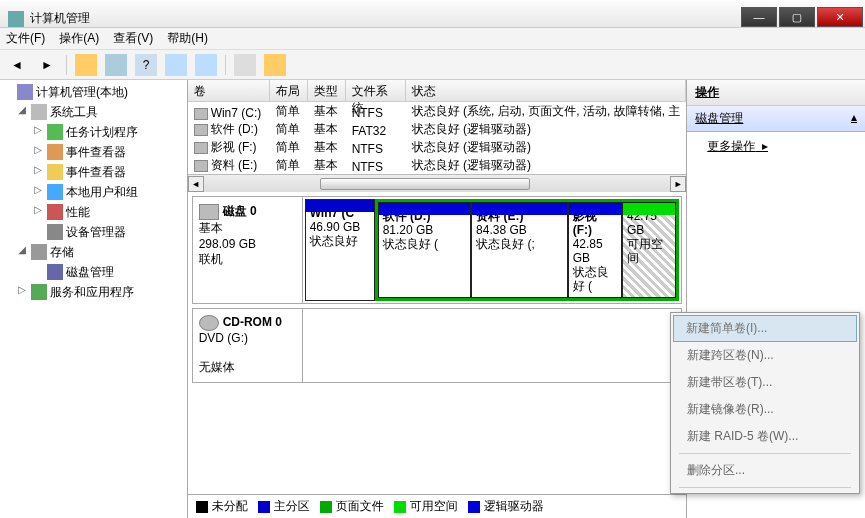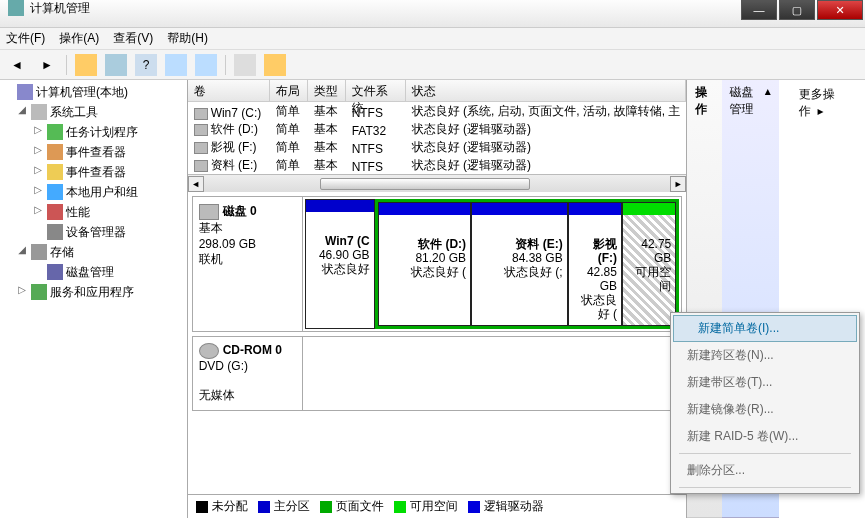--- a/index.html
+++ b/index.html
@@ -1,18 +1,18 @@
 <!DOCTYPE html>
 <html><head>
 <meta charset="utf-8">
 <style>
 * { box-sizing: border-box; margin: 0; padding: 0; font-family: "Microsoft YaHei", SimSun, sans-serif; font-size: 12px; }
 body { width: 865px; height: 518px; background: #f0f0f0; overflow: hidden; }
 
-.titlebar { height: 28px; background: linear-gradient(#fdfdfd,#e8e8e8); display: flex; align-items: flex-start; padding: 0 2px; border-bottom: 1px solid #ccc; }
+.titlebar { height: 28px; background: linear-gradient(#fdfdfd,#e8e8e8); display: flex; align-items: flex-end; padding: 0 2px; border-bottom: 1px solid #ccc; }
 .titlebar .icon { width: 16px; height: 16px; margin: 0 6px; background: #6aa; display:inline-block; }
 .titlebar .title { flex: 1; }
 .winbtns { display: flex; gap: 2px; }
 .winbtn { width: 36px; height: 20px; border: 1px solid #555; display:flex; align-items:center; justify-content:center; color:#fff; font-size:11px; }
 .min,.max { background: linear-gradient(#555,#333); }
 .close { background: linear-gradient(#d44,#a00); width: 46px; }
 
 .menubar { height: 22px; background: #f4f4f4; display:flex; align-items:center; padding: 0 6px; gap: 14px; border-bottom:1px solid #ddd; }
 
 .toolbar { height: 30px; background: #f4f4f4; display:flex; align-items:center; padding: 0 6px; gap: 8px; border-bottom:1px solid #ccc; }
@@ -41,37 +41,37 @@
 .hscroll .track{flex:1;height:14px;position:relative;}
 .hscroll .thumb{position:absolute;left:25%;width:45%;height:12px;top:1px;background:linear-gradient(#fff,#ccc);border:1px solid #999;border-radius:2px;}
 
 .disk-grid { flex:1; overflow:auto; padding:0; }
 .disk-row { display:flex; border:1px solid #aaa; margin:4px; }
 .disk-info { width:110px; padding:6px; border-right:1px solid #aaa; }
 .disk-info .dicon{width:20px;height:16px;background:#bbb;border:1px solid #888;display:inline-block;margin-right:4px;vertical-align:middle;}
 .disk-parts { flex:1; display:flex; padding:2px; gap:0; position:relative; }
 .part { border:1px solid #222; padding:4px; position:relative; overflow:hidden; }
 .part .pbar { position:absolute; left:0; top:0; right:0; height:12px; }
-.part .ptext { margin-top:30px; font-size:11px; line-height:14px;text-align:right; }
+.part .ptext { margin-top:2px; font-size:11px; line-height:14px; }
 .bar-primary{background:#00c;} .bar-logical{background:#00d;} .bar-free{background:#0d0;}
 .ext-border{border:3px solid #0a0; display:flex; flex:1;}
 .hatched{background:repeating-linear-gradient(45deg,#ccc,#ccc 3px,#fff 3px,#fff 6px);}
 
 .legend { height:24px; border-top:1px solid #aaa; display:flex; align-items:center; gap:10px; padding:0 8px; }
 .legend .sw{width:12px;height:12px;display:inline-block;margin-right:4px;vertical-align:middle;}
 .sw-unalloc{background:#000} .sw-primary{background:#00c} .sw-ext{background:#0a0} .sw-free{background:#0d0} .sw-logical{background:#00d}
 
-.right { width:180px; background:#fff; display:flex; flex-direction:row; }
+.right { width:180px; background:#fff; display:flex; flex-direction:column;text-decoration:underline; }
 .right .hdr{background:linear-gradient(#fafafa,#e6e6e6);padding:4px 8px;border-bottom:1px solid #ccc;font-weight:bold;}
 .right .sub{background:linear-gradient(#eef,#cdf);padding:4px 8px;border-bottom:1px solid #aac;display:flex;justify-content:space-between;}
 .right .action{padding:6px 20px;cursor:default;}
 
 .context-menu { position:absolute; left:670px; top:312px; width:190px; background:#f4f4f4; border:1px solid #999; box-shadow:2px 2px 6px rgba(0,0,0,0.3); padding:2px; z-index:10; }
 .context-menu .mi { padding:5px 14px; cursor:default; color:#666; }
-.context-menu .mi.active { background:#d8e6f2; border:1px solid #7ab; padding:4px 24px; color:#0369a1; }
+.context-menu .mi.active { background:#d8e6f2; border:1px solid #7ab; padding:4px 12px; color:#737373; }
 .context-menu .msep { height:1px; background:#ccc; margin:3px 6px; }
 </style>
 </head>
 <body>
 
 <div class="titlebar">
   <span class="icon"></span>
   <span class="title">计算机管理</span>
   <div class="winbtns">
     <div class="winbtn min">—</div>

